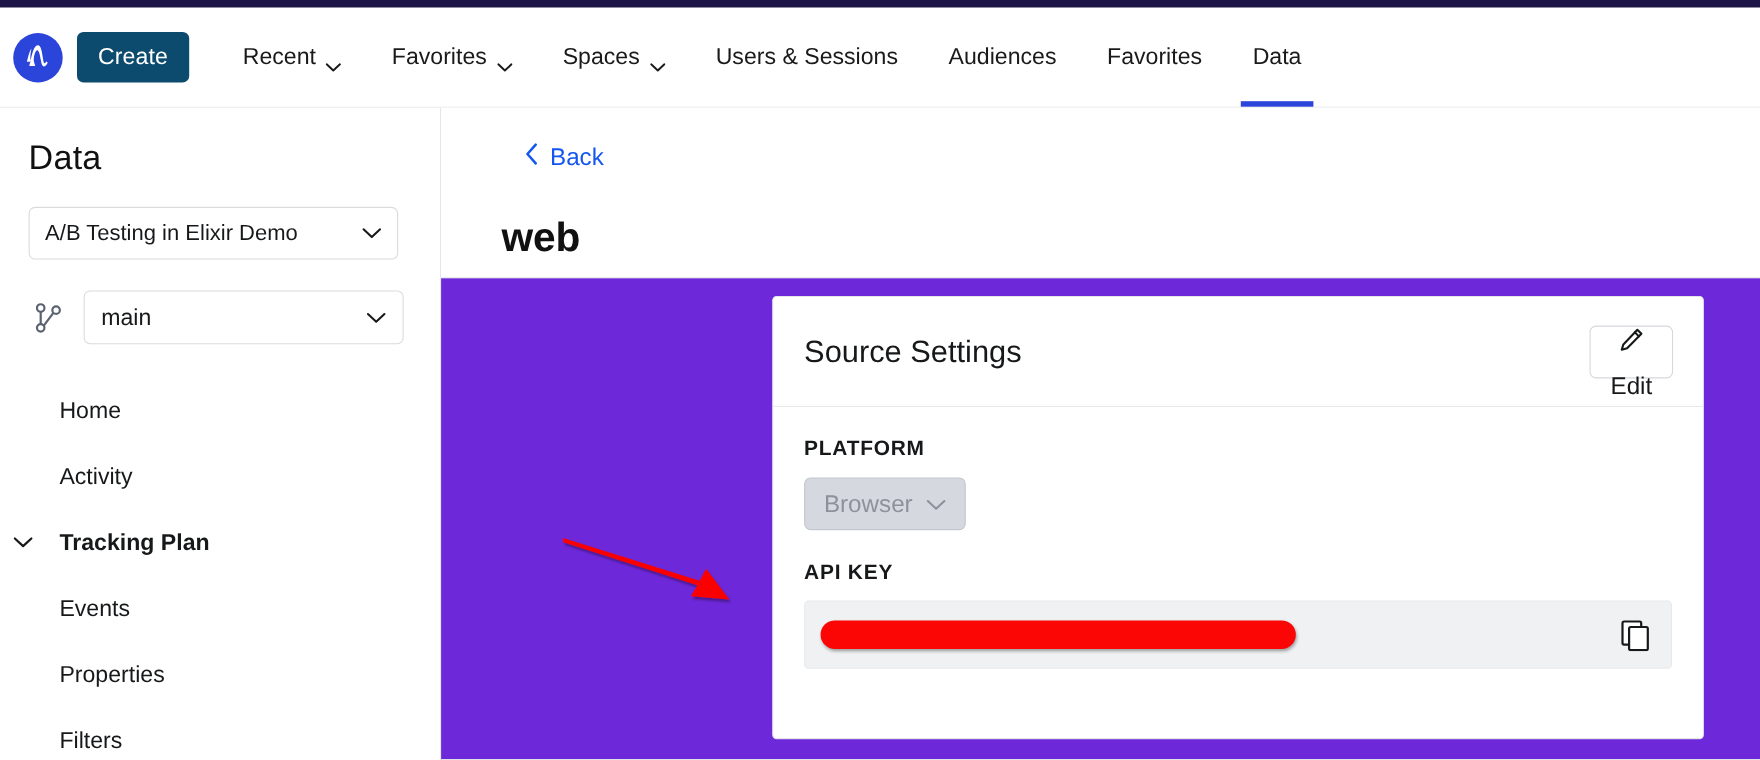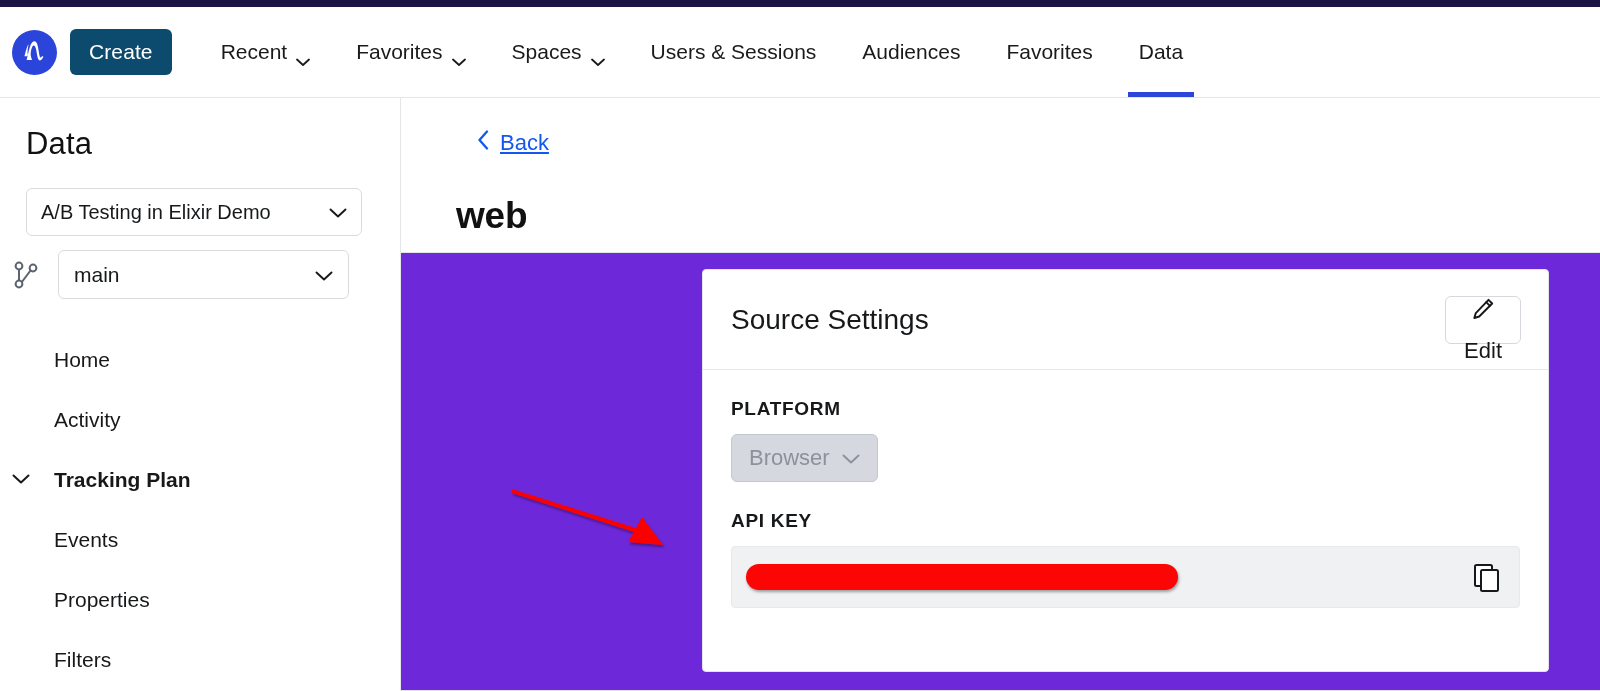--- a/index.html
+++ b/index.html
@@ -108,22 +108,22 @@
     background: #fff;
     display: flex; align-items: center;
     padding: 0 14px;
     font-size: 20px;
     color: #16181a;
     cursor: pointer;
     justify-content: space-between;
   }
   .branch-row {
     display: flex; align-items: center;
-    margin-top: 14px;
-    padding-left: 10px;
+    margin-top: 28px;
+    padding-left: 28px;
   }
   .branch-icon { width: 32px; height: 32px; flex: 0 0 32px; margin-right: 16px; }
   .branch-select {
     width: 291px; height: 49px;
     border: 1px solid #d9dcdf;
     border-radius: 6px;
     background: #fff;
     display: flex; align-items: center; justify-content: space-between;
     padding: 0 15px;
     font-size: 21px;
@@ -162,21 +162,20 @@
     flex: 0 0 155px;
     border-bottom: 1px solid #e4e6e9;
   }
   .back-link {
     display: inline-flex; align-items: center;
     gap: 11px;
     color: #1357f0;
     font-size: 22px;
     cursor: pointer;
     margin-left: 21px;
-    text-decoration: underline;
   }
   .page-title {
     font-size: 37px;
     font-weight: bold;
     color: #111;
     margin-top: 39px;
     letter-spacing: -.2px;
   }
 
   .main-body {

